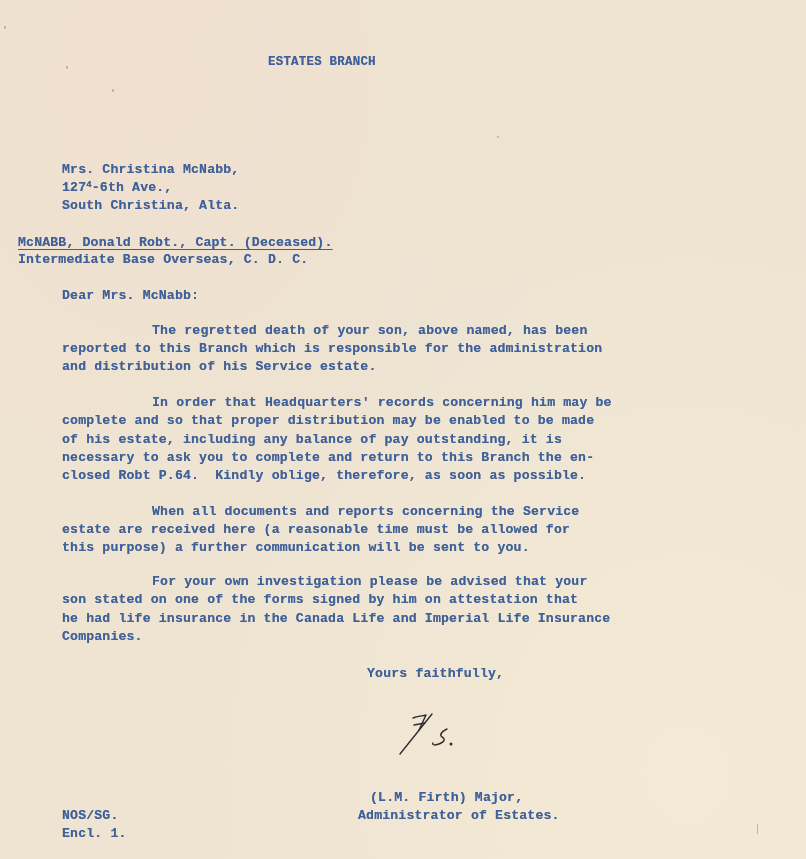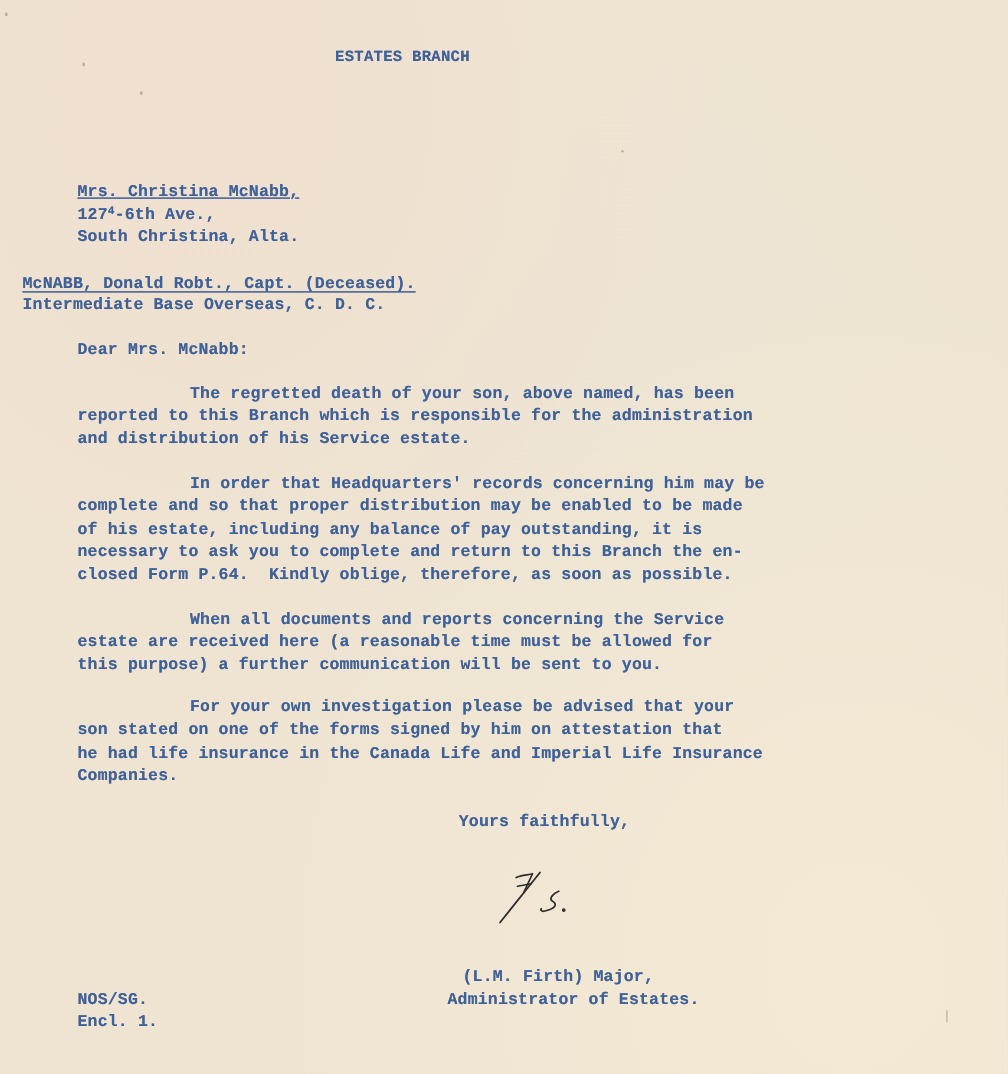--- a/index.html
+++ b/index.html
@@ -14,41 +14,41 @@
       background-image:
         radial-gradient(ellipse at 20% 10%, rgba(240,220,205,0.55) 0%, rgba(240,220,205,0) 45%),
         radial-gradient(ellipse at 85% 90%, rgba(245,236,214,0.7) 0%, rgba(245,236,214,0) 50%),
         radial-gradient(ellipse at 60% 40%, rgba(236,228,212,0.5) 0%, rgba(236,228,212,0) 60%);
       position: relative;
       font-family: "Liberation Mono", "DejaVu Sans Mono", monospace;
       color: #3d5f98;
     }
     .page {
       position: absolute;
-      left: 0; top: 0;
+      left: 0; top: 16px;
       width: 806px; height: 828px;
     }
     .t {
       position: absolute;
       font-size: 13.2px;
       font-weight: bold;
       white-space: pre;
       letter-spacing: 0.15px;
       line-height: 19px;
       color: #3f619a;
       text-shadow: 0 0 0.4px rgba(50,80,140,0.6);
     }
     .header {
       left: 268px; top: 37px;
       font-size: 12.5px;
       letter-spacing: 0.2px;
     }
     .date { left: 536px; top: 111px; }
     .addr { left: 62px; line-height: 18px; }
-    .addr1 { top: 145px; text-decoration: underline; }
+    .addr1 { top: 145px; }
     .addr2 { top: 163px; }
     .addr3 { top: 181px; }
     .ref1 { left: 18px; top: 217px; text-decoration: underline; text-decoration-thickness: 1.3px; text-underline-offset: 3px; }
     .ref2 { left: 18px; top: 234px; }
     .salutation { left: 62px; top: 270px; }
     .para { left: 62px; line-height: 18.5px; }
     .indent { padding-left: 90px; }
     .p1a { top: 306px; }
     .p1b { top: 324px; }
     .p1c { top: 342px; text-align: right; }
@@ -107,21 +107,21 @@
     <div class="t para p1a indent">The regretted death of your son, above named, has been</div>
     <div class="t para p1b">reported to this Branch which is responsible for the administration</div>
     <div class="t para p1c">and distribution of his Service estate.</div>
   </div>
 
   <div>
     <div class="t para p2a indent">In order that Headquarters' records concerning him may be</div>
     <div class="t para p2b">complete and so that proper distribution may be enabled to be made</div>
     <div class="t para p2c">of his estate, including any balance of pay outstanding, it is</div>
     <div class="t para p2d">necessary to ask you to complete and return to this Branch the en-</div>
-    <div class="t para p2e">closed Form P.64.  Kindly oblige, therefore, as soon as possible.</div>
+    <div class="t para p2e">closed Robt P.64.  Kindly oblige, therefore, as soon as possible.</div>
   </div>
 
   <div>
     <div class="t para p3a indent">When all documents and reports concerning the Service</div>
     <div class="t para p3b">estate are received here (a reasonable time must be allowed for</div>
     <div class="t para p3c">this purpose) a further communication will be sent to you.</div>
   </div>
 
   <div>
     <div class="t para p4a indent">For your own investigation please be advised that your</div>

